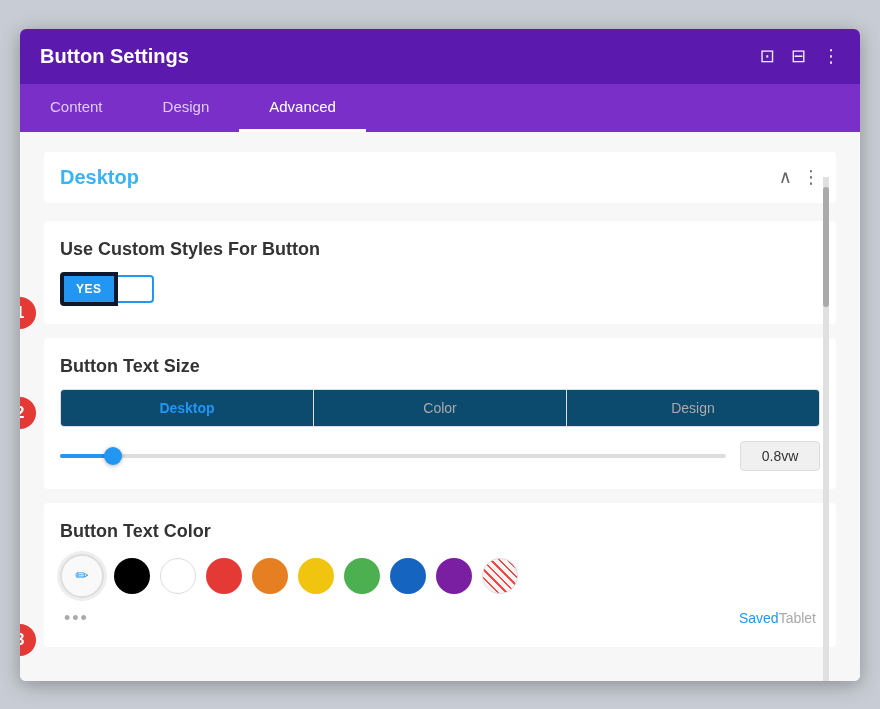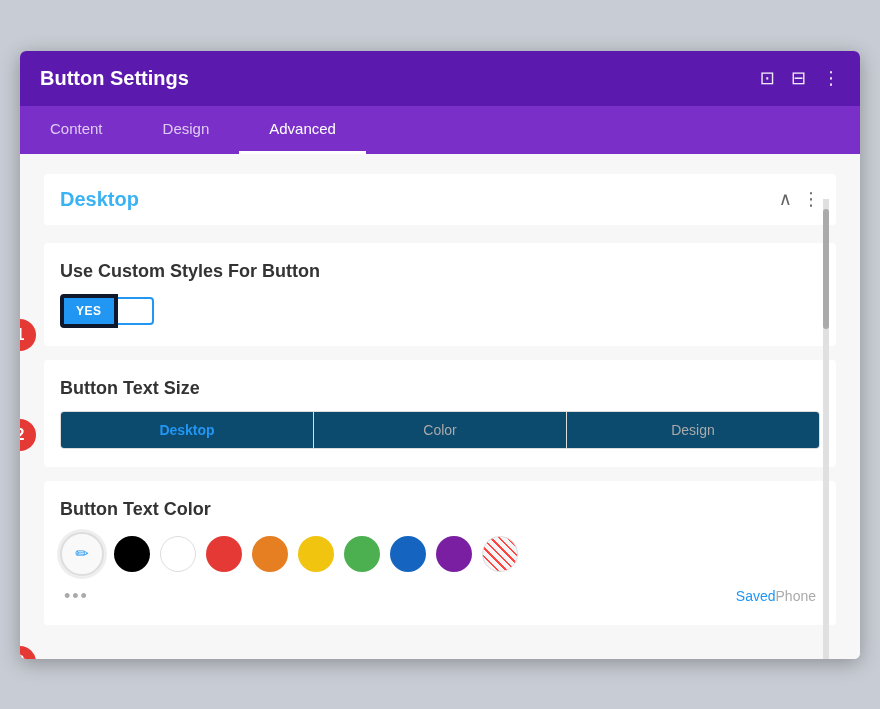--- a/index.html
+++ b/index.html
@@ -357,20 +357,27 @@
         <div class="toggle-handle"></div>
       </div>
     </div>
 
     <div class="setting-block">
       <div class="setting-label">Button Text Size</div>
       <div class="device-tabs">
         <div class="device-tab active">Desktop</div>
         <div class="device-tab">Color</div>
         <div class="device-tab">Design</div>
+      </div>
+      <div class="slider-row">
+        <div class="slider-track">
+          <div class="slider-fill"></div>
+          <div class="slider-thumb"></div>
+        </div>
+        <div class="slider-value">0.8vw</div>
       </div>
     </div>
 
     <div class="setting-block">
       <div class="setting-label">Button Text Color</div>
       <div class="color-row">
         <div class="color-picker-btn">
           <span class="eyedropper-icon">✏</span>
         </div>
         <div class="color-swatch" style="background:#000000;"></div>
@@ -380,19 +387,19 @@
         <div class="color-swatch" style="background:#f1c40f;"></div>
         <div class="color-swatch" style="background:#4caf50;"></div>
         <div class="color-swatch" style="background:#1565c0;"></div>
         <div class="color-swatch" style="background:#7b1fa2;"></div>
         <div class="color-swatch" style="background: repeating-linear-gradient(45deg, #f5f5f5 0px, #f5f5f5 4px, #ff4444 4px, #ff4444 6px); border: 1px solid #ddd;"></div>
       </div>
       <div class="color-footer">
         <span class="dots-more">•••</span>
         <div class="color-footer-links">
           <span class="footer-link-saved">Saved</span>
-          <span class="footer-link-recent">Phone</span>
+          <span class="footer-link-recent">Tablet</span>
         </div>
       </div>
     </div>
 
   </div>
 </div>
 
 </body></html>

